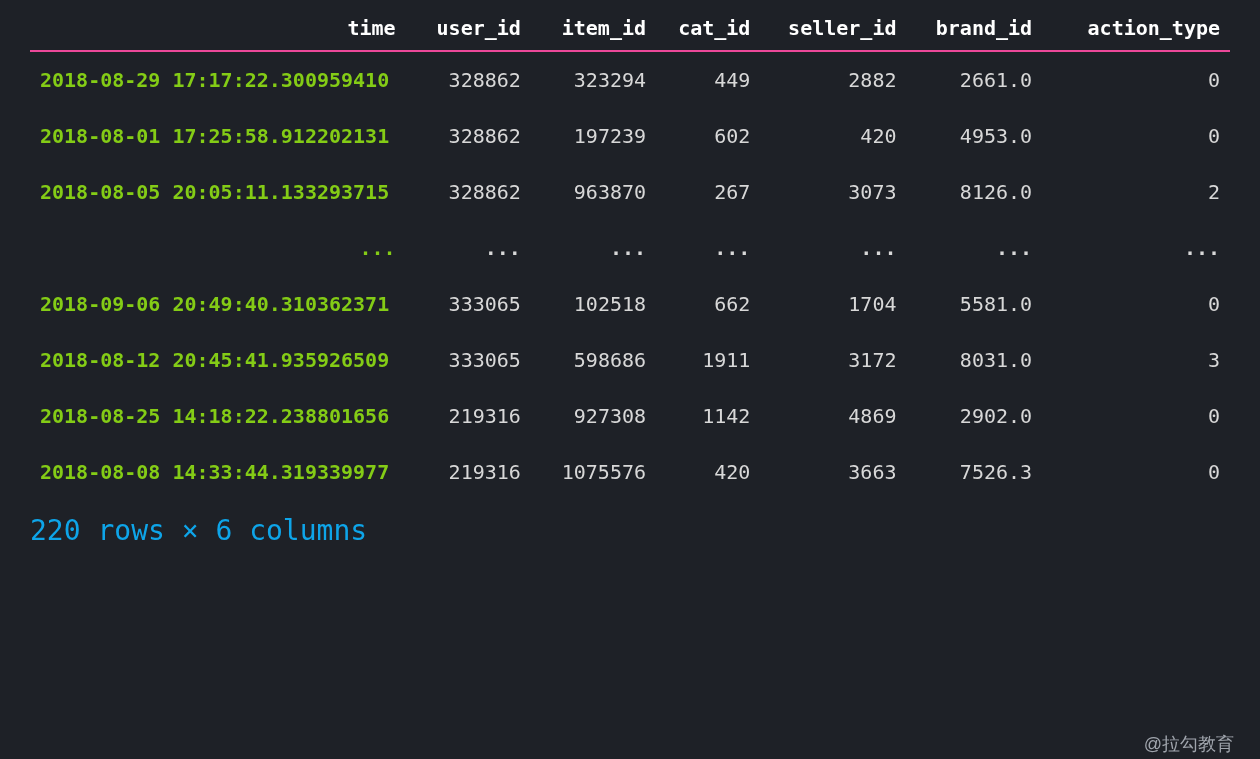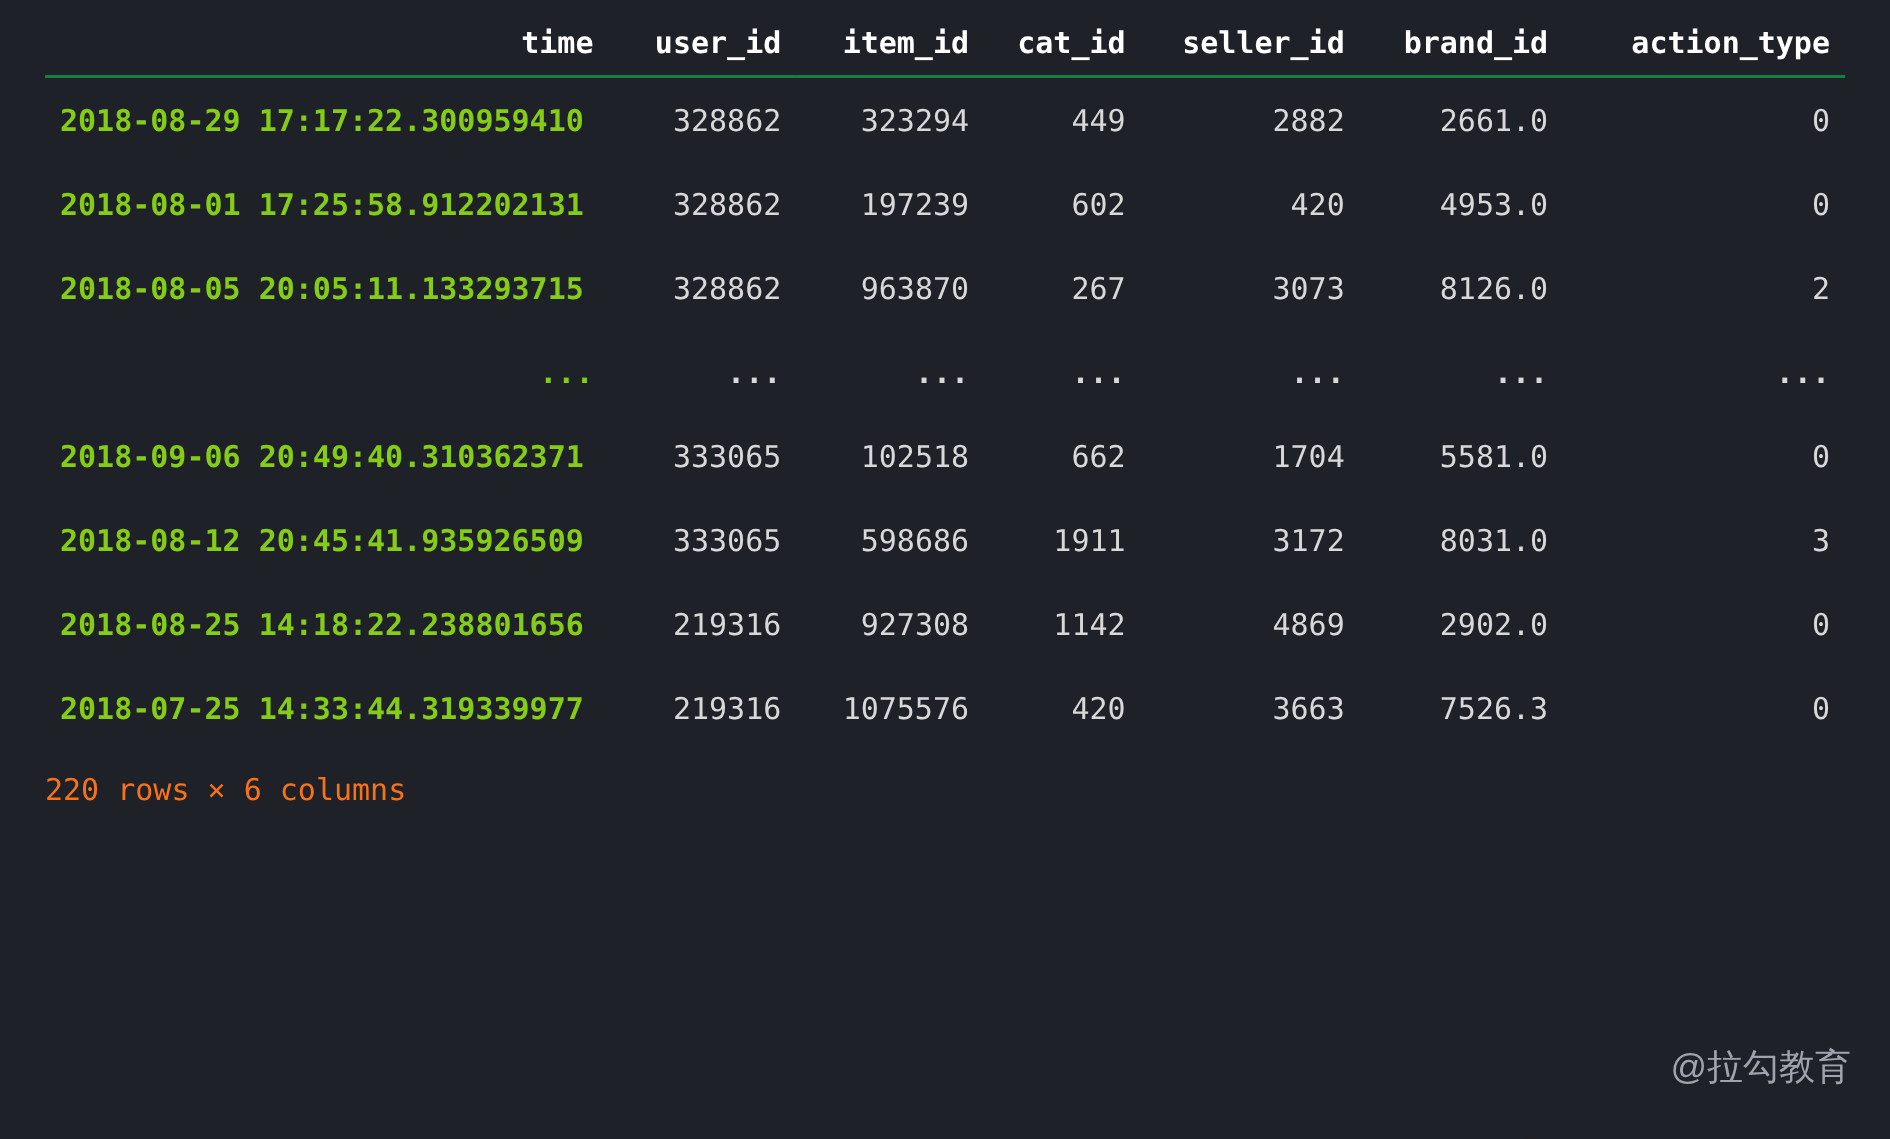--- a/index.html
+++ b/index.html
@@ -24,52 +24,52 @@
   }
   table.df th, table.df td {
     text-align: right;
     padding: 16px 10px;
     white-space: nowrap;
     overflow: hidden;
   }
   table.df thead th {
     font-weight: 700;
     color: #ffffff;
-    border-bottom: 2px solid #15803d;
+    border-bottom: 2px solid #ec4899;
     padding-top: 6px;
     padding-bottom: 10px;
   }
   table.df th.index-name {
     vertical-align: bottom;
   }
   table.df tbody th.rowindex {
     font-weight: 700;
     color: #84cc16;
     text-align: left;
   }
   table.df td {
     font-weight: 400;
     color: #d8d8d8;
   }
   tr.ellipsis th, tr.ellipsis td {
     font-weight: 700;
   }
   .shape {
     margin-top: 14px;
-    font-size: 20px;
-    color: #f97316;
+    font-size: 28px;
+    color: #0ea5e9;
     padding-left: 0;
   }
   .watermark {
     position: absolute;
     right: 26px;
-    bottom: 32px;
+    bottom: 3px;
     color: #aeb3bb;
     font-family: -apple-system, "Segoe UI", "Helvetica Neue", Arial, "PingFang SC", "Microsoft YaHei", sans-serif;
-    font-size: 24px;
+    font-size: 18px;
     opacity: 0.9;
     margin-top: 15px;
   }
   
   col.c-index { width: 360px; }
   col.c-user  { width: 120px; }
   col.c-item  { width: 120px; }
   col.c-cat   { width: 100px; }
   col.c-seller{ width: 140px; }
   col.c-brand { width: 130px; }
@@ -158,21 +158,21 @@
         <tr>
           <th class="rowindex">2018-08-25 14:18:22.238801656</th>
           <td>219316</td>
           <td>927308</td>
           <td>1142</td>
           <td>4869</td>
           <td>2902.0</td>
           <td>0</td>
         </tr>
         <tr>
-          <th class="rowindex">2018-07-25 14:33:44.319339977</th>
+          <th class="rowindex">2018-08-08 14:33:44.319339977</th>
           <td>219316</td>
           <td>1075576</td>
           <td>420</td>
           <td>3663</td>
           <td>7526.3</td>
           <td>0</td>
         </tr>
       </tbody>
   </table>
 

